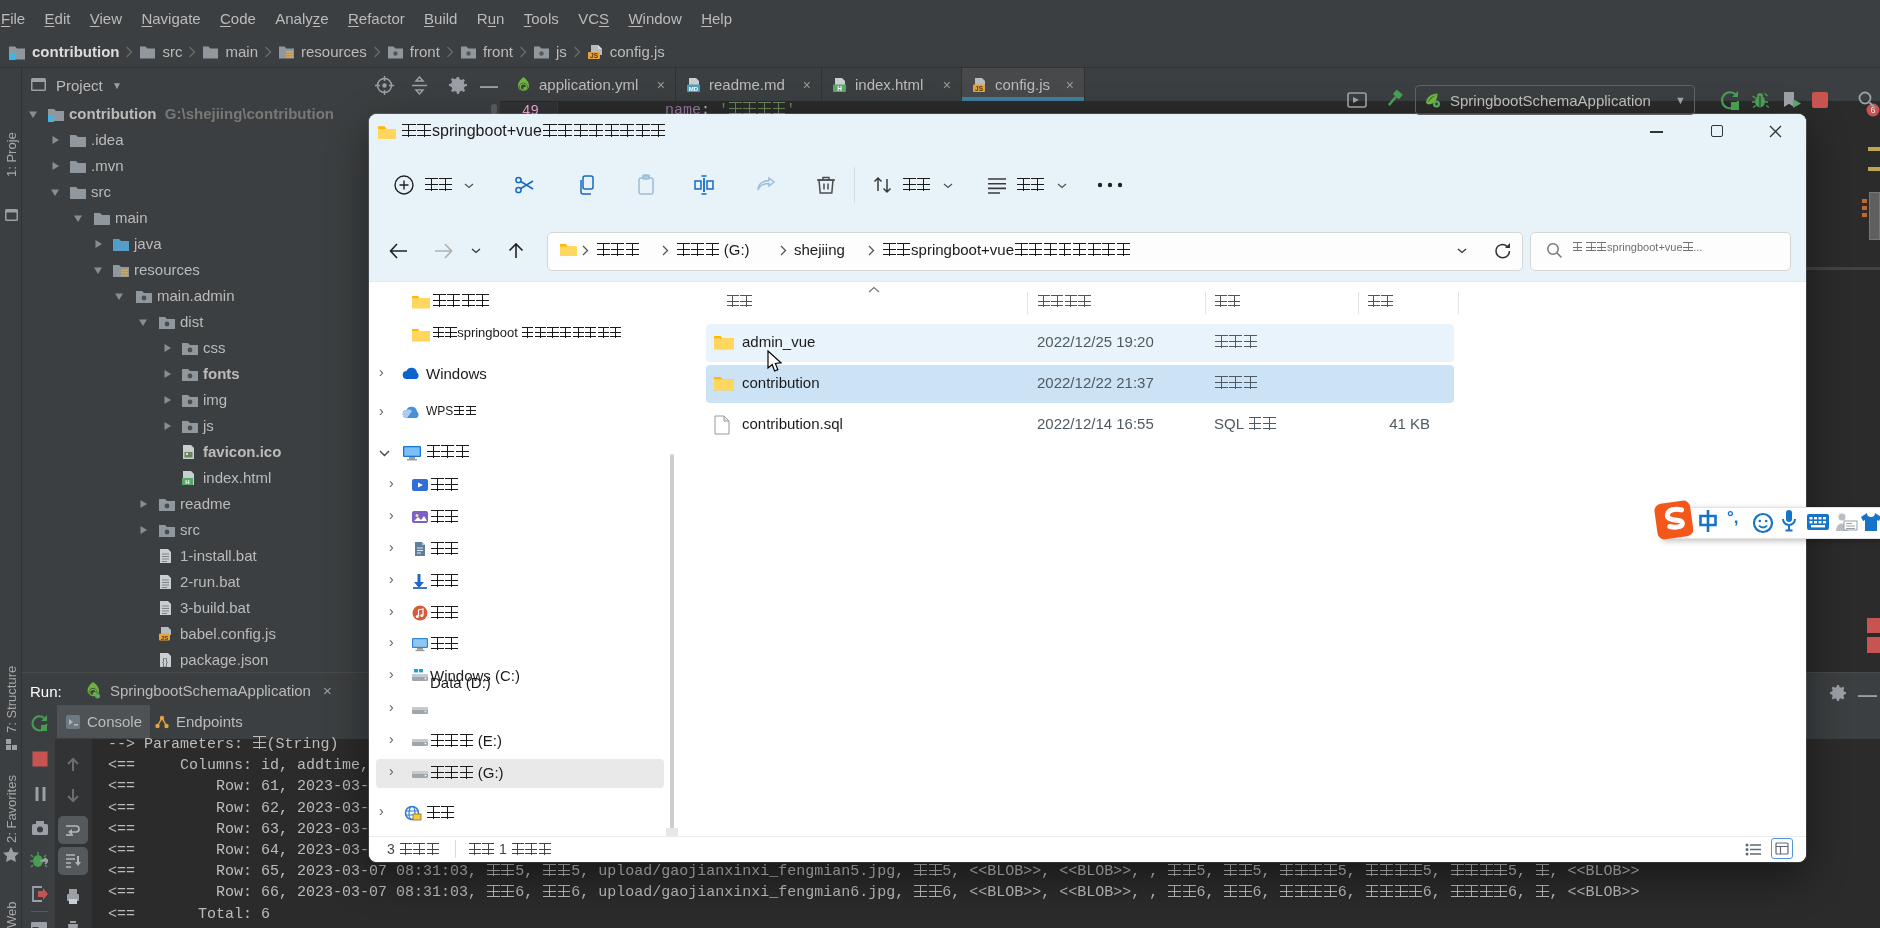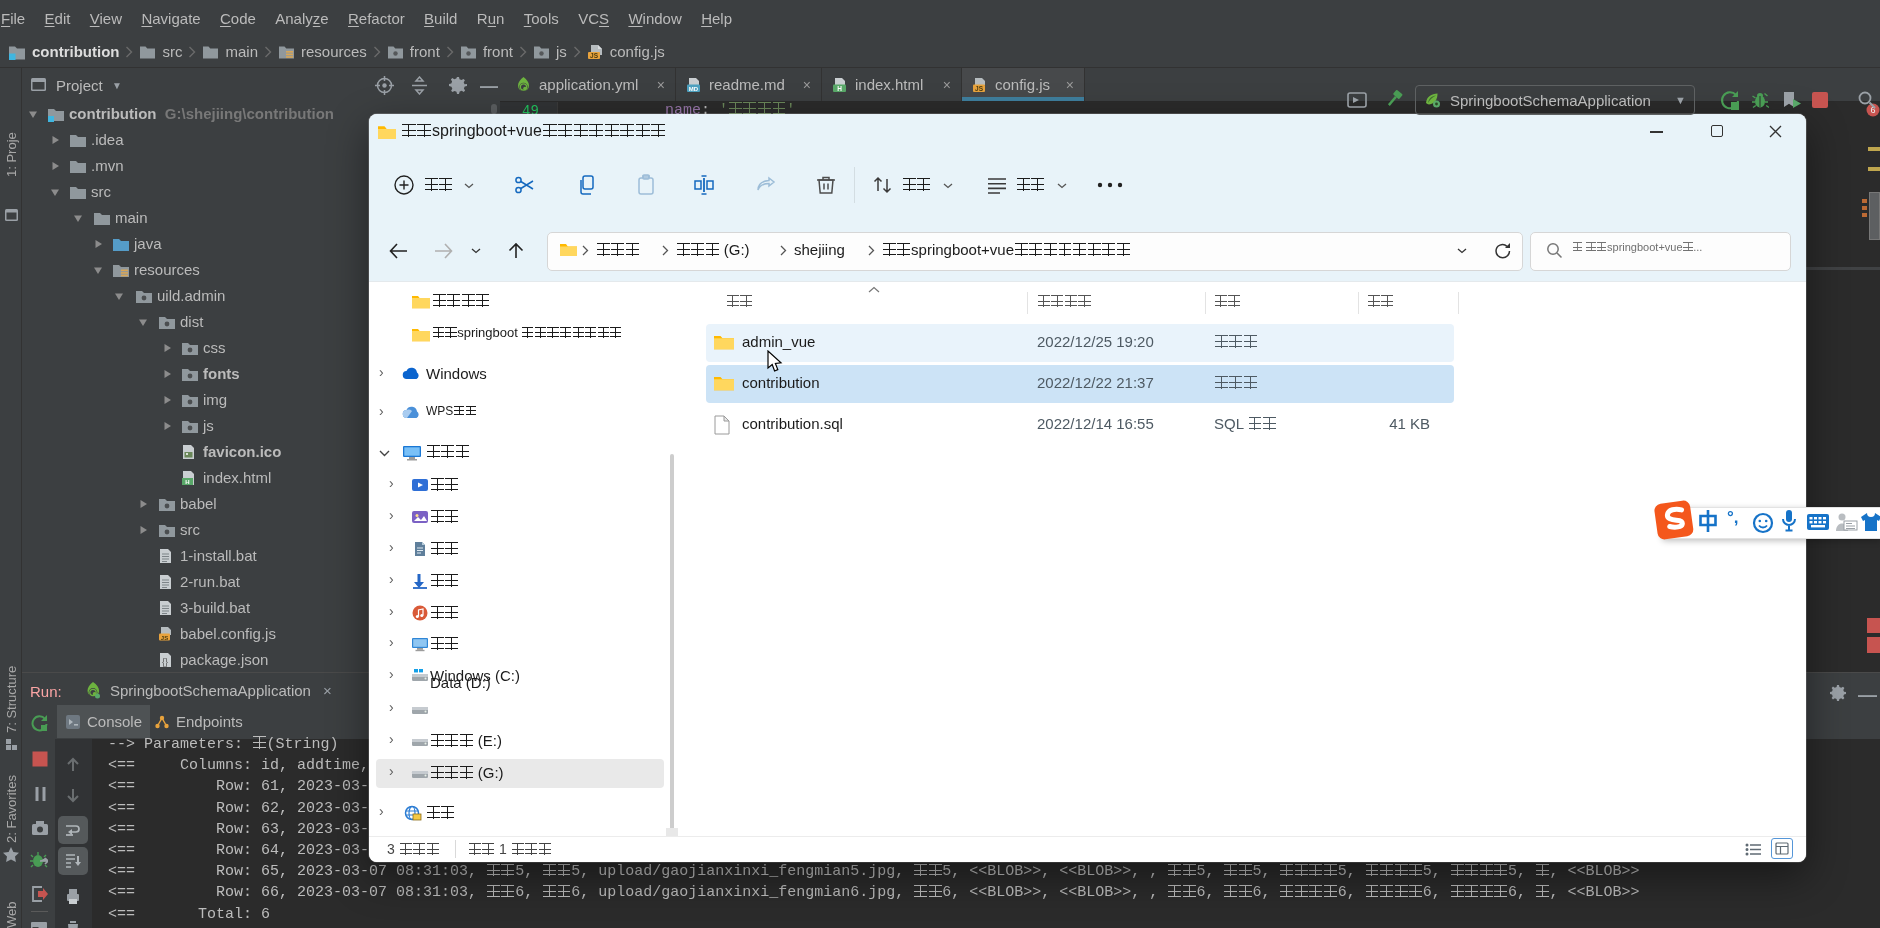--- a/index.html
+++ b/index.html
@@ -264,21 +264,21 @@
     <div class="ab" style="left:112px;top:160px;font-weight:normal;white-space:nowrap">resources</div>
     <svg class="ab" style="left:92px;top:190px" width="10" height="10" viewBox="0 0 10 10">
       <path fill="#8c8c8c" d="M1 2.5h8L5 9z"></path>
     </svg>
     <div class="ab" style="left:113px;top:187px;display:flex">
       <svg width="18" height="16" viewBox="0 0 18 16" style="flex:none">
         <path fill="#90989d" d="M1 3h6l2 2h8v10H1z"></path>
         <circle cx="9" cy="10" r="2.4" fill="#4b4e50"></circle>
       </svg>
     </div>
-    <div class="ab" style="left:135px;top:186px;font-weight:normal;white-space:nowrap">uild.admin</div>
+    <div class="ab" style="left:135px;top:186px;font-weight:normal;white-space:nowrap">main.admin</div>
     <svg class="ab" style="left:116px;top:216px" width="10" height="10" viewBox="0 0 10 10">
       <path fill="#8c8c8c" d="M1 2.5h8L5 9z"></path>
     </svg>
     <div class="ab" style="left:136px;top:213px;display:flex">
       <svg width="18" height="16" viewBox="0 0 18 16" style="flex:none">
         <path fill="#90989d" d="M1 3h6l2 2h8v10H1z"></path>
         <circle cx="9" cy="10" r="2.4" fill="#4b4e50"></circle>
       </svg>
     </div>
     <div class="ab" style="left:158px;top:212px;font-weight:normal;white-space:nowrap">dist</div>
@@ -340,21 +340,21 @@
     <div class="ab" style="left:181px;top:368px;font-weight:normal;white-space:nowrap">index.html</div>
     <svg class="ab" style="left:116px;top:398px" width="10" height="10" viewBox="0 0 10 10">
       <path fill="#8c8c8c" d="M2.5 1l6.5 4-6.5 4z"></path>
     </svg>
     <div class="ab" style="left:136px;top:395px;display:flex">
       <svg width="18" height="16" viewBox="0 0 18 16" style="flex:none">
         <path fill="#90989d" d="M1 3h6l2 2h8v10H1z"></path>
         <circle cx="9" cy="10" r="2.4" fill="#4b4e50"></circle>
       </svg>
     </div>
-    <div class="ab" style="left:158px;top:394px;font-weight:normal;white-space:nowrap">babel</div>
+    <div class="ab" style="left:158px;top:394px;font-weight:normal;white-space:nowrap">readme</div>
     <svg class="ab" style="left:116px;top:424px" width="10" height="10" viewBox="0 0 10 10">
       <path fill="#8c8c8c" d="M2.5 1l6.5 4-6.5 4z"></path>
     </svg>
     <div class="ab" style="left:136px;top:421px;display:flex">
       <svg width="18" height="16" viewBox="0 0 18 16" style="flex:none">
         <path fill="#90989d" d="M1 3h6l2 2h8v10H1z"></path>
         <circle cx="9" cy="10" r="2.4" fill="#4b4e50"></circle>
       </svg>
     </div>
     <div class="ab" style="left:158px;top:420px;font-weight:normal;white-space:nowrap">src</div>
@@ -420,38 +420,38 @@
       </svg>index.html<span class="x" style="margin-left:auto">×</span></div>
     <div class="tab act" style="width:123px"><svg width="16" height="16" viewBox="0 0 16 16" style="flex:none">
         <path fill="#b6bcbf" d="M3 1h7l3 3v4H3z"></path>
         <rect x="1" y="7.5" width="12" height="7.5" rx="1" fill="#e8a33d"></rect>
         <text x="7" y="13.8" font-size="6.5" font-weight="bold" fill="#4a3b10" text-anchor="middle" font-family="Liberation Sans">JS</text>
       </svg>config.js<span class="x" style="margin-left:auto">×</span></div>
   </div>
 <div class="ab" style="left:491px;top:104px;width:6px;height:10px;background:#5c5f61;border-radius:3px"></div>
 <div class="ab editor">
     <div class="gutter"></div>
-    <div class="ab" style="left:22px;top:1px;color:#22c55e;font-size:14px;font-family:'Liberation Mono',monospace">49</div>
+    <div class="ab" style="left:22px;top:1px;color:#f9a8d4;font-size:14px;font-family:'Liberation Mono',monospace">49</div>
     <div class="ab" style="left:165px;top:0;font-size:15px;font-family:'Liberation Mono',monospace;white-space:pre"><span style="color:#9876aa">name</span><span style="color:#bbb">: </span><span style="color:#6a8759">'<b class="z"></b><b class="z"></b><b class="z"></b><b class="z"></b>'</span></div>
     <div class="ab" style="left:1306px;top:165px;width:74px;height:3px;background:#404244"></div>
   </div>
 <svg class="ab" style="left:1866px;top:103px" width="14" height="14" viewBox="0 0 14 14">
     <circle cx="7" cy="7" r="6.5" fill="#c75450"></circle>
     <text x="7" y="10" font-size="9" fill="#eee" text-anchor="middle" font-family="Liberation Sans">6</text>
   </svg>
 <div class="ab" style="left:1868px;top:147px;width:12px;height:4px;background:#bfa64e"></div>
 <div class="ab" style="left:1868px;top:167px;width:12px;height:4px;background:#bfa64e"></div>
 <div class="ab" style="left:1869px;top:192px;width:11px;height:48px;background:#5d5f61;border:1px solid #777"></div>
 <div class="ab" style="left:1862px;top:199px;width:5px;height:4px;background:#bc6a34"></div>
 <div class="ab" style="left:1862px;top:206px;width:5px;height:4px;background:#bc6a34"></div>
 <div class="ab" style="left:1862px;top:213px;width:5px;height:4px;background:#bc6a34"></div>
 <div class="ab" style="left:1867px;top:618px;width:13px;height:15px;background:#c75450"></div>
 <div class="ab" style="left:1867px;top:637px;width:13px;height:16px;background:#c75450"></div>
 <div class="ab runpanel">
-    <div class="ab" style="left:8px;top:10px;color:#fca5a5;font-size:15px">Run:</div>
+    <div class="ab" style="left:8px;top:10px;color:#ffffff;font-size:15px">Run:</div>
     <div class="ab" style="left:62px;top:8px;display:flex;align-items:center;gap:8px;color:#bbb;font-size:15px"><svg width="18" height="18" viewBox="0 0 18 18" style="flex:none">
         <path fill="#6db33f" d="M9 1C5.5 3.8 3.5 6.7 3.5 9.7a5.8 5.8 0 0011.6 0C15 6.7 13 3.8 9 1z"></path>
         <circle cx="9" cy="11.5" r="4.4" fill="#3c3f41"></circle>
         <circle cx="9" cy="11.5" r="3.2" fill="none" stroke="#6db33f" stroke-width="1.2"></circle>
         <circle cx="10.6" cy="13" r="1.9" fill="#6db33f"></circle>
         <circle cx="13.5" cy="15" r="2.5" fill="#59a869"></circle>
       </svg>SpringbootSchemaApplication<span style="color:#9aa0a6;font-size:15px;margin-left:4px">×</span></div>
     <div class="ctab" style="left:35px;top:32px;background:#4e5254;padding:12px 8px"><svg width="16" height="16" viewBox="0 0 16 16" style="flex:none">
         <rect x="1" y="1" width="14" height="14" rx="2" fill="#6e7881"></rect>
         <path fill="#aeb6bc" d="M4 5l4 3-4 3z"></path>

